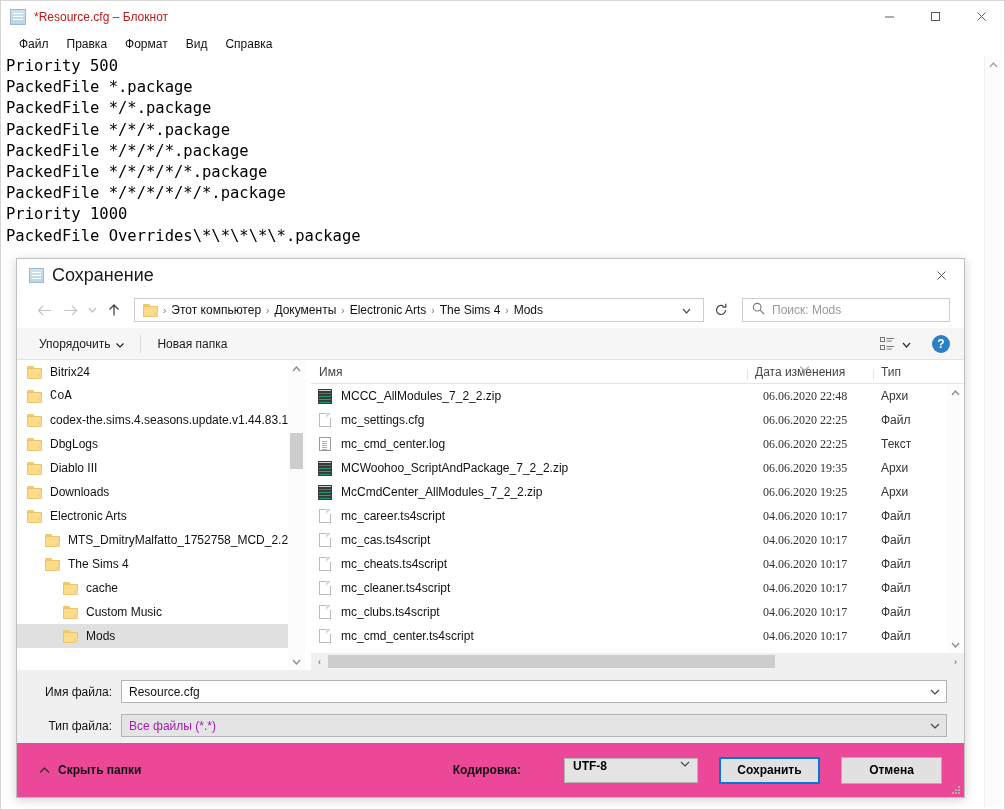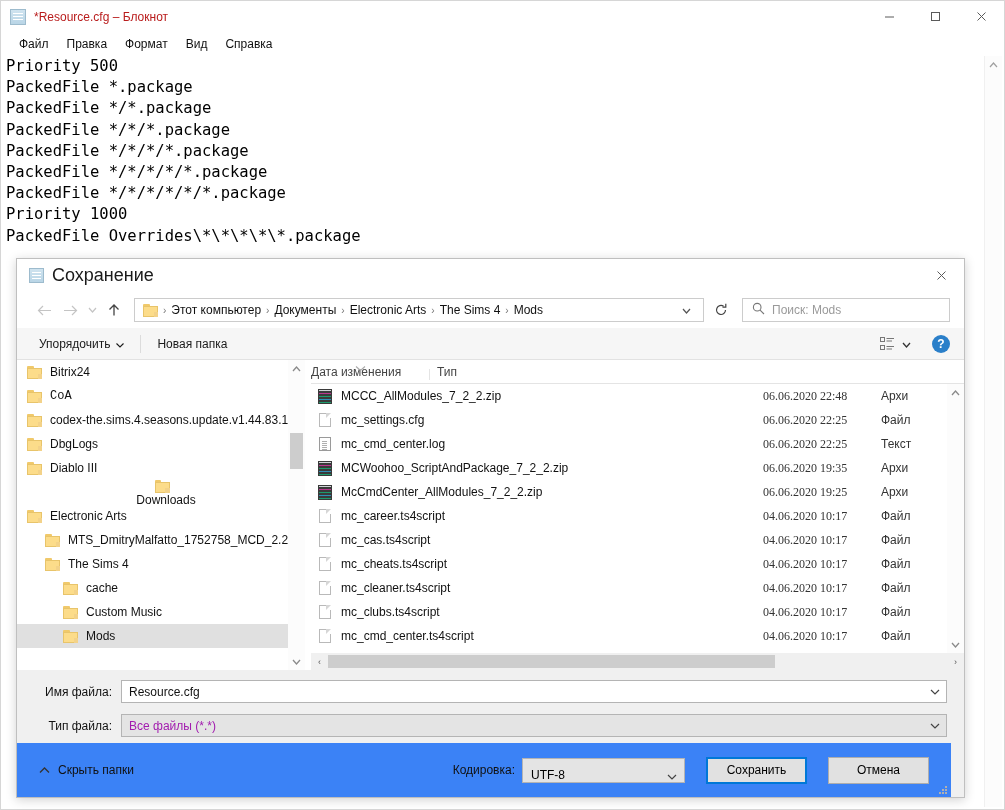--- a/index.html
+++ b/index.html
@@ -106,25 +106,25 @@
   .frow { display:flex; align-items:center; height:25px; margin-top:9px; }
   .flabel { width:104px; text-align:right; font-size:12px; color:#111; padding-right:9px; }
   #fname-input { flex:1; margin-right:17px; height:23px; background:#fff; border:1px solid #b4b4b4; display:flex; align-items:center; position:relative; }
   #fname-value { font-size:12px; color:#111; padding-left:7px; }
   #fname-drop { position:absolute; right:6px; color:#444; font-size:9px; }
   #ftype-input { flex:1; margin-right:17px; height:23px; background:#e4e4e4; border:1px solid #b4b4b4; display:flex; align-items:center; position:relative; }
   #ftype-value { font-size:12px; color:#a21caf; padding-left:7px; }
   #ftype-drop { position:absolute; right:6px; color:#444; font-size:9px; }
 
   
-  #footer { position:absolute; left:0; right:13px; bottom:0; height:54px; background:#3b82f6; display:flex; align-items:center; }
+  #footer { position:absolute; left:0; right:0; bottom:0; height:54px; background:#ec4899; display:flex; align-items:center;font-weight:bold; }
   #hidefolders { display:flex; align-items:center; gap:8px; padding-left:22px; font-size:12px; color:#111; }
   #enc-group { margin-left:auto; display:flex; align-items:center; gap:7px; }
   #enc-label { font-size:12px; color:#111; }
-  #enc-select { width:163px; height:25px; background:#e4e4e4; border:1px solid #b4b4b4; display:flex; align-items:flex-end; position:relative; }
+  #enc-select { width:134px; height:25px; background:#e4e4e4; border:1px solid #b4b4b4; display:flex; align-items:flex-start; position:relative;margin-left:36px; }
   #enc-value { font-size:12px; padding-left:8px; }
   #enc-drop { position:absolute; right:7px; color:#444; font-size:9px; }
   .dlgbtn { width:101px; height:27px; display:flex; align-items:center; justify-content:center; font-size:12px; background:#e1e1e1; border:1px solid #adadad; }
   .dlgbtn.primary { border:2px solid #0078d7; background:#e1e1e1; }
   #btn-save { margin-left:14px; }
   #btn-cancel { margin-left:14px; margin-right:22px; }
   #grip { position:absolute; right:3px; bottom:3px; width:10px; height:10px; }
 
   
   .folder-shape { position:absolute; inset:0; }
@@ -366,21 +366,21 @@
           <div class="tree-row" style="padding-left: 10px;">
             <span class="tfolder">
               <span class="folder-shape">
                 <i class="tab"></i>
                 <i class="body"></i>
                 <i class="fold"></i>
               </span>
             </span>
             <span class="tlabel">Diablo III</span>
           </div>
-          <div class="tree-row" style="padding-left: 10px; flex-direction: column;">
+          <div class="tree-row" style="padding-left: 10px;">
             <span class="tfolder">
               <span class="folder-shape">
                 <i class="tab"></i>
                 <i class="body"></i>
                 <i class="fold"></i>
               </span>
             </span>
             <span class="tlabel">Downloads</span>
           </div>
           <div class="tree-row" style="padding-left: 10px;">
@@ -456,20 +456,21 @@
               <path d="M1 1 L4.5 5 L8 1" fill="none" stroke="currentColor" stroke-width="1.3"></path>
             </svg>
         </div>
       </div>
     </div>
 
     <div id="splitter"></div>
 
     <div id="files">
       <div id="fileheader">
+        <div class="fh" style="padding-left:8px;width:444px;">Имя</div>
         <div class="fh" style="width:126px;position:relative;">
           <span class="fh-sep" style="left:-8px;"></span>
           <span id="sortmark" style="left:44px;">
             <svg width="11" height="5" viewBox="0 0 11 5">
                 <path d="M1 0.5 L5.5 4.5 L10 0.5" fill="none" stroke="#aaa" stroke-width="1.1"></path>
               </svg>
           </span>
           <span>Дата изменения</span>
         </div>
         <div class="fh" style="width:60px;position:relative;">

